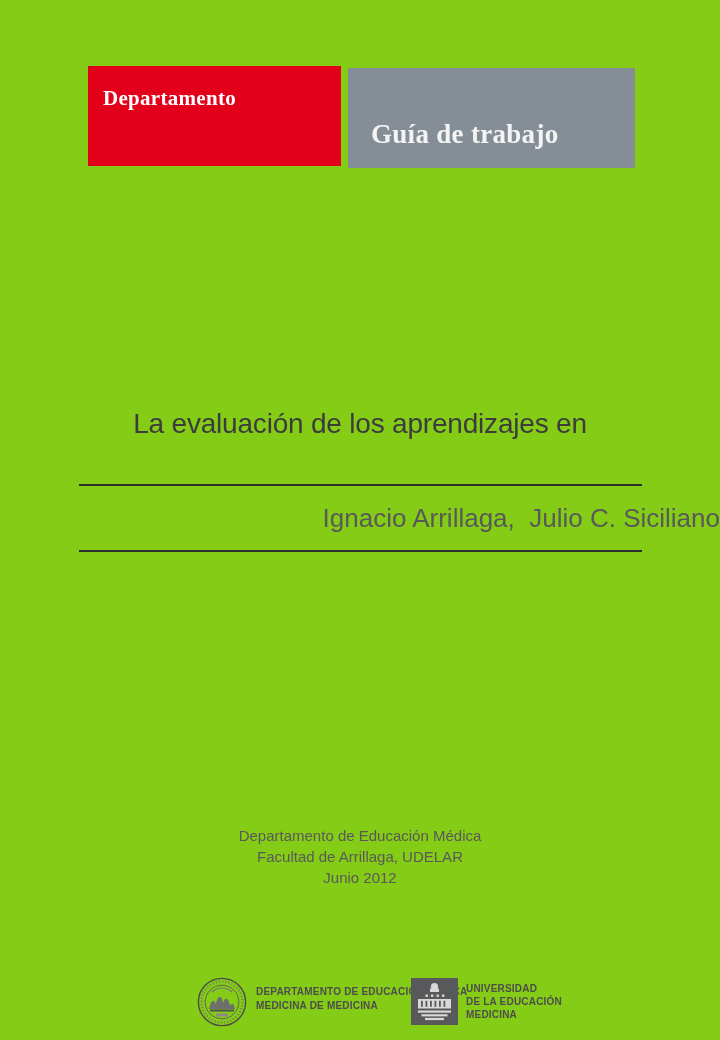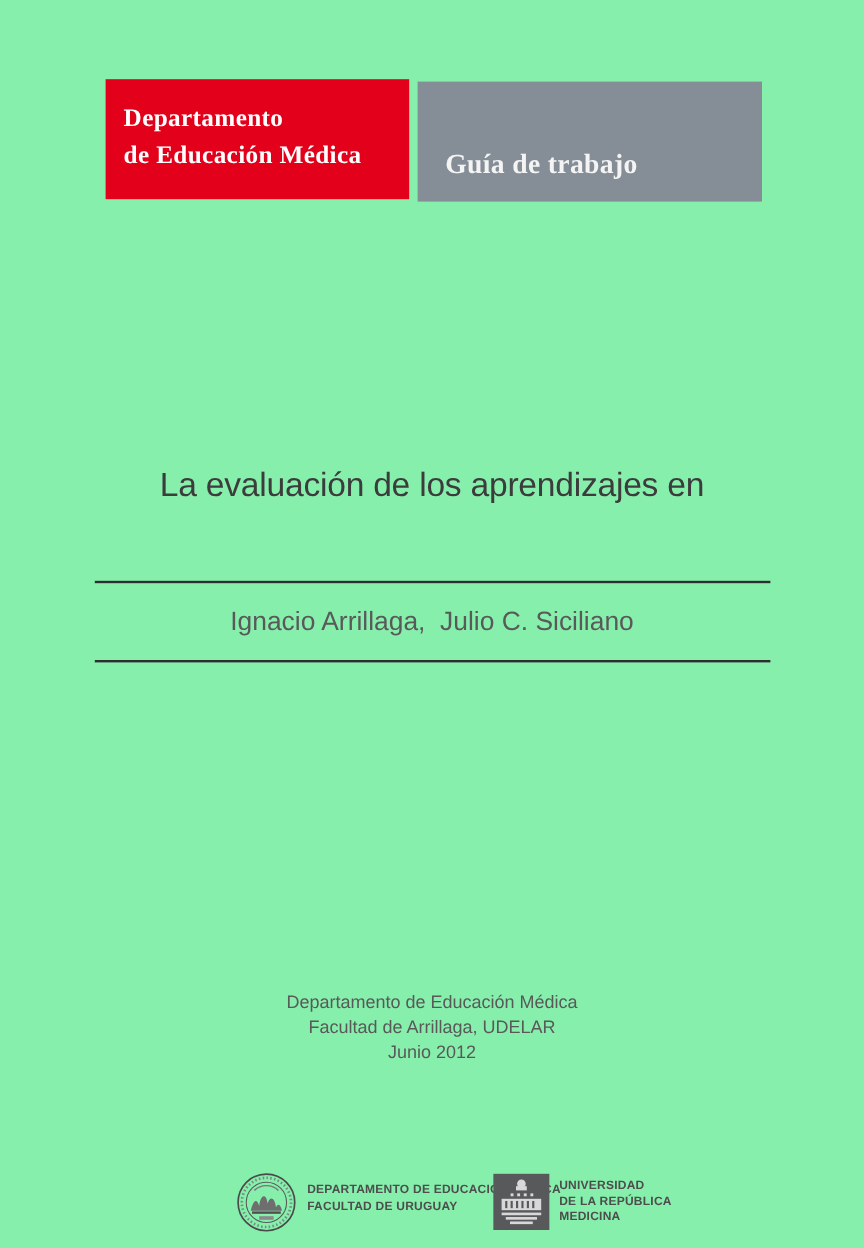--- a/index.html
+++ b/index.html
@@ -1,21 +1,21 @@
 <!DOCTYPE html>
 <html><head>
 <meta charset="utf-8">
 <style>
   * { margin: 0; padding: 0; box-sizing: border-box; }
   html, body { background: #ffffff; }
   .page {
     position: relative;
     width: 720px;
     height: 1040px;
-    background: #86efac;
+    background: #84cc16;
     overflow: hidden;
     font-family: "Liberation Sans", sans-serif;
   }
 
   
   .dept-box {
     position: absolute;
     left: 88px; top: 66px;
     width: 253px; height: 100px;
     background: #E2001A;
@@ -28,57 +28,57 @@
     padding: 17px 0 0 15px;
   }
   .guide-box {
     position: absolute;
     left: 348px; top: 68px;
     width: 287px; height: 100px;
     background: #858E97;
     color: #f4f4f4;
     font-family: "Liberation Serif", "DejaVu Serif", serif;
     font-weight: 700;
-    font-size: 23px;
+    font-size: 27px;
     letter-spacing: 0.3px;
     text-align: right;
   }
   .guide-box .guide-label {
     position: absolute;
     left: 23px; bottom: 18px;
   }
 
   
   .doc-title {
     position: absolute;
     left: 0; right: 0; top: 386px;
     text-align: center;
     color: #3C3C3C;
     font-size: 28px;
     line-height: 36px;
     letter-spacing: -0.2px;
   }
-  .doc-title span { display: block; }
+  .doc-title span { display: block; margin-top: 20px; }
 
   .rule {
     position: absolute;
     left: 79px;
     width: 563px;
     height: 2px;
     background: #2E2E2E;
   }
   .rule-1 { top: 484px; }
   .rule-2 { top: 550px; }
 
   .authors {
     position: absolute;
     left: 0; right: 0; top: 504px;
-    text-align: center;
+    text-align: right;
     color: #595959;
-    font-size: 22px;
+    font-size: 26px;
     line-height: 28px;
   }
 
   
   .institution {
     position: absolute;
     left: 0; right: 0; top: 825px;
     text-align: center;
     color: #595959;
     font-size: 15px;
@@ -119,21 +119,20 @@
   }
   .udelar-caption span { display: block; }
 </style>
 </head>
 <body>
 
 <div class="page">
 
   <div class="dept-box">
     <span>Departamento</span><br>
-    <span>de Educación Médica</span>
   </div>
   <div class="guide-box">
     <span class="guide-label">Guía de trabajo</span>
   </div>
 
   <h1 class="doc-title" style="font-weight:400;">
     <span>La evaluación de los aprendizajes en</span>
   </h1>
 
   <div class="rule rule-1"></div>
@@ -150,21 +149,21 @@
     <circle cx="25" cy="25" r="23.6" fill="none" stroke="#4a4a4a" stroke-width="1.4"></circle>
     <circle cx="25" cy="25" r="20.5" fill="none" stroke="#6f6f6f" stroke-width="2.2" stroke-dasharray="1.3 1.9" opacity="0.75"></circle>
     <circle cx="25" cy="25" r="16.8" fill="none" stroke="#5a5a5a" stroke-width="0.9"></circle>
     <path d="M12 32 C14 23 17 21 19 28 C20 18 25 17 26 26 C28 19 32 21 33 29 C35 25 37 27 38 32 Z" fill="#6e6e6e"></path>
     <rect x="13" y="32.5" width="24" height="2" fill="#4f4f4f"></rect>
     <rect x="19" y="36.5" width="12" height="3" fill="#8a8a8a"></rect>
     <path d="M15 15 q4 -4 10 -4 q6 0 10 4" fill="none" stroke="#777" stroke-width="1.2"></path>
   </svg>
   <div class="medicine-caption">
     <span>DEPARTAMENTO DE EDUCACIÓN MÉDICA</span>
-    <span>FACULTAD DE URUGUAY</span>
+    <span>MEDICINA DE MEDICINA</span>
   </div>
 
   <svg class="udelar-icon" viewBox="0 0 47 47">
     <rect x="0" y="0" width="47" height="47" fill="#58595B"></rect>
     <circle cx="23.5" cy="8.5" r="3.6" fill="#d8d8d8"></circle>
     <rect x="19" y="10.5" width="9" height="3.5" fill="#d8d8d8"></rect>
     <rect x="14.5" y="16.5" width="2.4" height="2.4" fill="#d8d8d8"></rect>
     <rect x="20" y="16.5" width="2.4" height="2.4" fill="#d8d8d8"></rect>
     <rect x="25.5" y="16.5" width="2.4" height="2.4" fill="#d8d8d8"></rect>
     <rect x="31" y="16.5" width="2.4" height="2.4" fill="#d8d8d8"></rect>
@@ -174,17 +173,17 @@
     <rect x="19" y="22.8" width="1.8" height="6" fill="#58595B"></rect>
     <rect x="23.5" y="22.8" width="1.8" height="6" fill="#58595B"></rect>
     <rect x="28" y="22.8" width="1.8" height="6" fill="#58595B"></rect>
     <rect x="32.5" y="22.8" width="1.8" height="6" fill="#58595B"></rect>
     <rect x="7" y="32.5" width="33" height="2.2" fill="#d8d8d8"></rect>
     <rect x="10.5" y="36.2" width="26" height="2.2" fill="#d8d8d8"></rect>
     <rect x="14" y="39.9" width="19" height="2.2" fill="#d8d8d8"></rect>
   </svg>
   <div class="udelar-caption">
     <span>UNIVERSIDAD</span>
-    <span>DE LA REPÚBLICA</span>
+    <span>DE LA EDUCACIÓN</span>
     <span>MEDICINA</span>
   </div>
 
 </div>
 
 </body></html>

